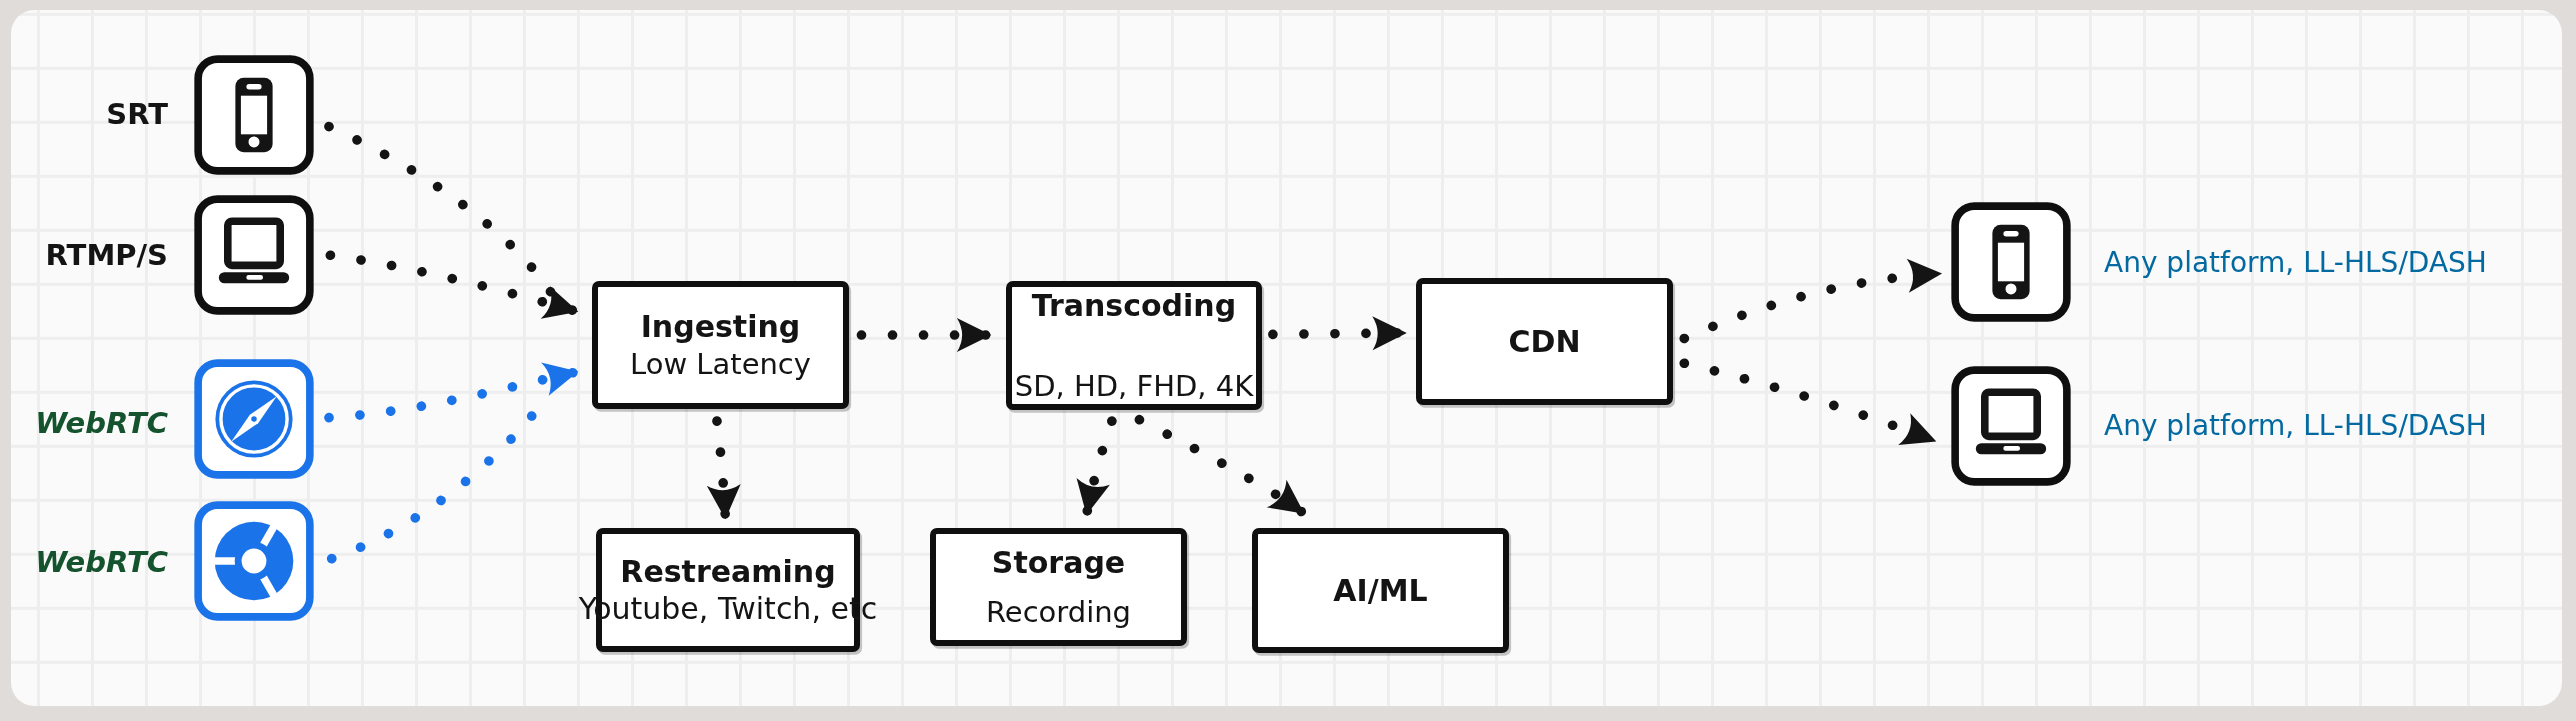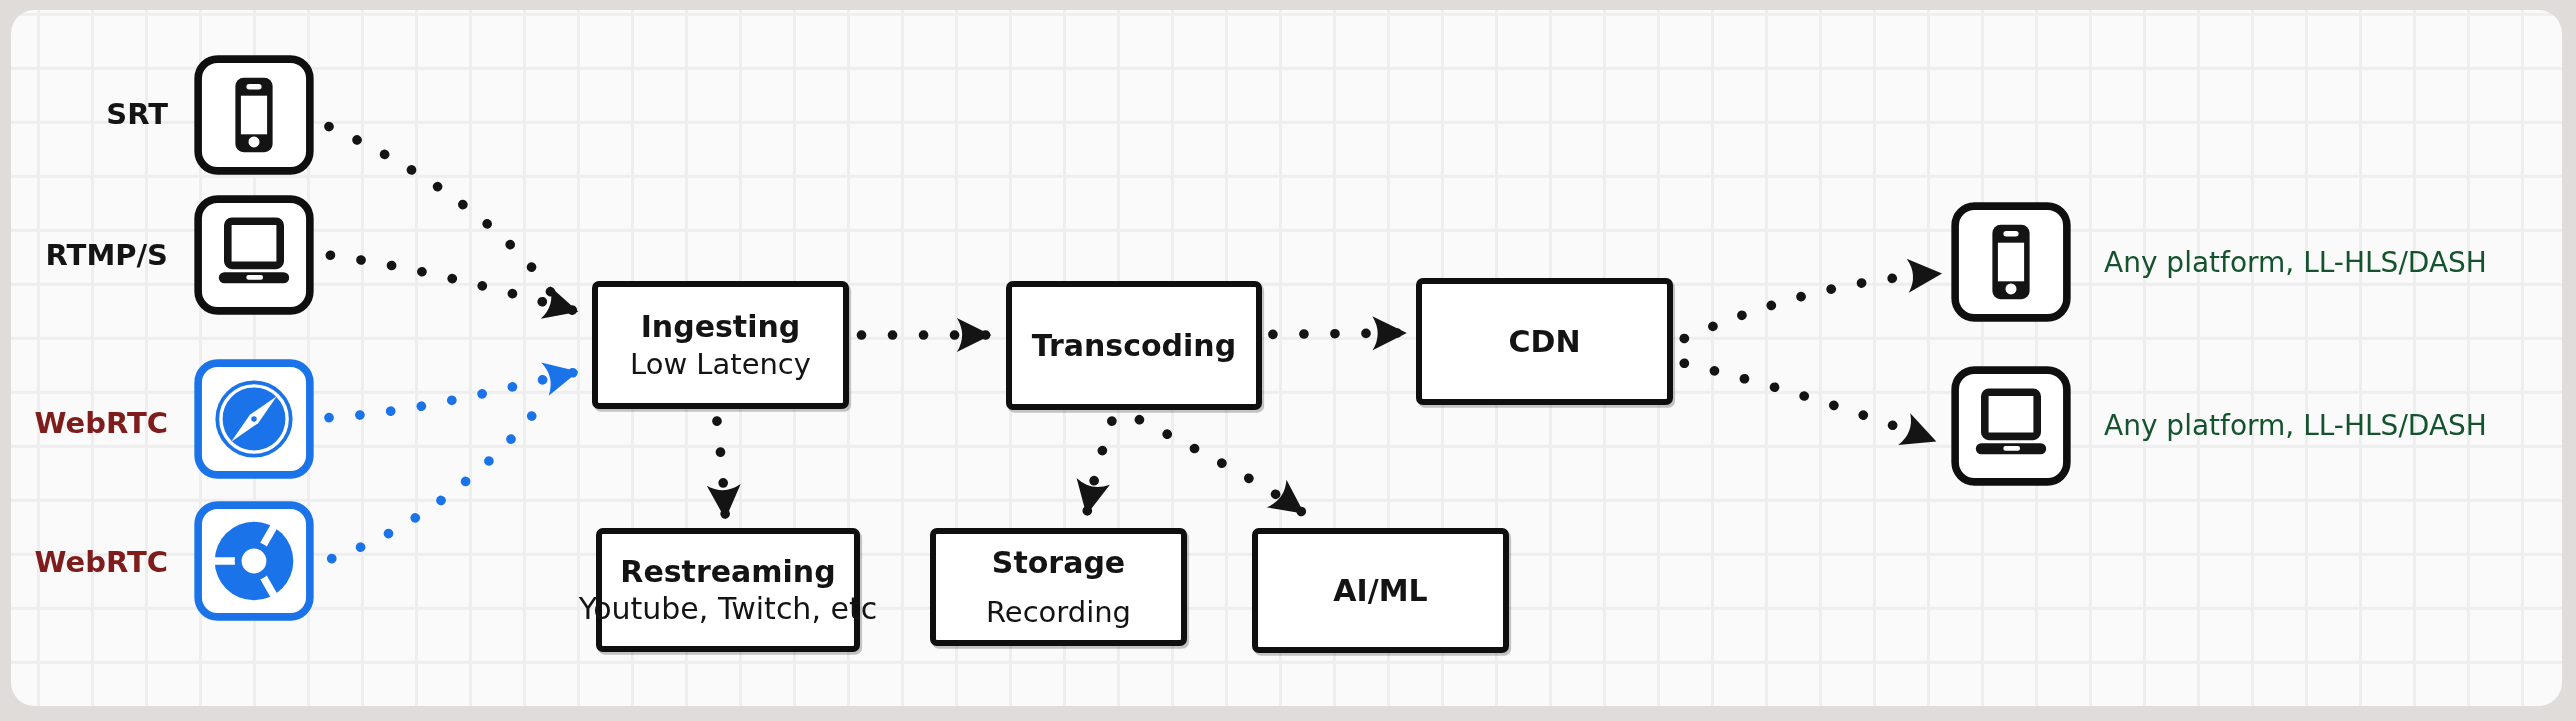--- a/index.html
+++ b/index.html
@@ -19,25 +19,25 @@
       linear-gradient(to bottom,#efeeee 3.4px,transparent 3.4px);
     background-size:54px 54px;
     background-position:26px 2.8px;
   }
   .abs{position:absolute;}
   .src-label{
     width:144px;height:33px;line-height:33px;
     font-size:29px;font-weight:600;text-align:right;
     color:#141414;white-space:nowrap;
   }
-  .src-label.blue{color:#7f1d1d;}
+  .src-label.blue{color:#14532d;font-style:italic;}
   .out-label{
     width:468px;height:33px;line-height:33px;
     font-size:28px;font-weight:500;text-align:left;
-    color:#14532d;white-space:nowrap;
+    color:#0369a1;white-space:nowrap;
   }
   .node{
     box-sizing:border-box;
     background:#ffffff;
     border:6.2px solid #0f0f0f;
     border-radius:6.9px;
     box-shadow:2.1px 2.8px 0 rgba(30,30,30,.25);
     display:flex;flex-direction:column;align-items:center;justify-content:center;
     text-align:center;
   }
@@ -121,20 +121,21 @@
     <circle cx="87" cy="87" r="23" fill="#ffffff" stroke="#1a73e8" stroke-width="10"></circle>
   </svg>
 </div>
 
 <div class="abs node" style="left:592px;top:281px;width:257px;height:128px;">
   <div class="t1">Ingesting</div>
   <div class="t2">Low Latency</div>
 </div>
 <div class="abs node" style="left:1006px;top:281px;width:256px;height:129px;gap:44px;">
   <div class="t1">Transcoding</div>
+  <div class="t2">SD, HD, FHD, 4K</div>
 </div>
 <div class="abs node" style="left:1416px;top:278px;width:257px;height:127px;">
   <div class="t1">CDN</div>
 </div>
 
 <div class="abs node" style="left:596px;top:528px;width:264px;height:124px;">
   <div class="t1">Restreaming</div>
   <div class="t2 small">Youtube, Twitch, etc</div>
 </div>
 <div class="abs node" style="left:930px;top:528px;width:257px;height:118px;gap:13px;">

